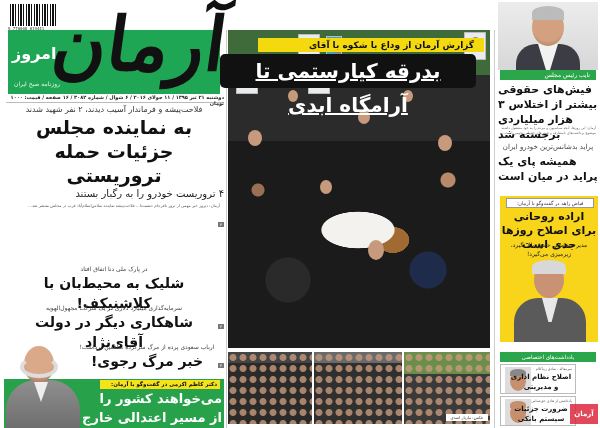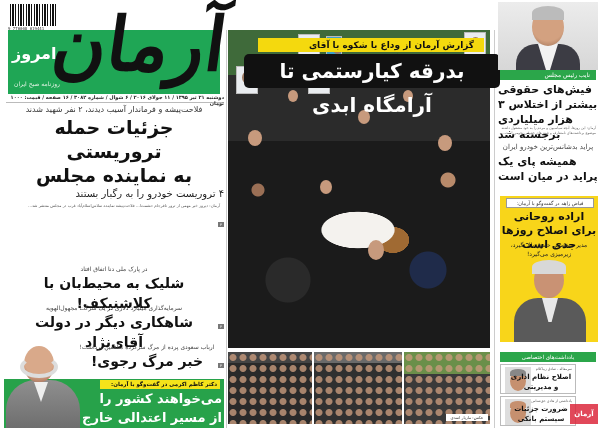--- a/index.html
+++ b/index.html
@@ -45,21 +45,21 @@
       radial-gradient(circle at 30px 160px, #9a6f55 0 6px, transparent 7px),
       radial-gradient(circle at 220px 150px, #b88a6a 0 7px, transparent 8px),
       radial-gradient(circle at 200px 240px, #1f2b4a 0 18px, transparent 19px),
       radial-gradient(circle at 60px 250px, #2a2a2a 0 22px, transparent 23px),
       linear-gradient(180deg, #3f6a3a 0 14%, #2b2b2b 14% 35%, #1b1b1b 35% 100%); }
   .photo-frame { position: absolute; width: 22px; height: 28px; background: #e9ecef; border: 1px solid #bbb; }
   .photo-frame::after { content: ""; position: absolute; left: 5px; top: 4px; width: 11px; height: 13px; border-radius: 50%; background: #9c7a63; }
   .crowd-dot { position: absolute; border-radius: 50%; background: #c79a7d; }
 
   .sub-headline-box { position: absolute; left: 258px; top: 38px; width: 226px; height: 14px; background: #f4d90e; font: bold 9px "DejaVu Sans", sans-serif; color: #111; direction: rtl; text-align: center; line-height: 14px; padding-left: 41px; }
-  .main-headline { position: absolute; left: 244px; top: 54px; width: 256px; height: 34px; background: #111; border-radius: 5px; color: #fff; font: bold 20px "DejaVu Sans", sans-serif; direction: rtl; text-align: center; line-height: 34px; letter-spacing: -0.5px; }
+  .main-headline { position: absolute; left: 220px; top: 54px; width: 256px; height: 34px; background: #111; border-radius: 5px; color: #fff; font: bold 20px "DejaVu Sans", sans-serif; direction: rtl; text-align: center; line-height: 34px; letter-spacing: -0.5px; text-decoration: underline; }
 
   .strip { position: absolute; top: 352px; height: 72px; overflow: hidden; }
   .strip-1 { left: 228px; width: 84px; background: linear-gradient(180deg,#444 0 15%,#2a2a2a 15% 100%); }
   .strip-2 { left: 314px; width: 88px; background: linear-gradient(180deg,#6a6a6a 0 15%,#303030 15% 100%); }
   .strip-3 { left: 404px; width: 86px; background: linear-gradient(180deg,#6b8f4a 0 30%,#3a3a3a 30% 100%); }
   .strip .faces { position: absolute; inset: 0; background-image: radial-gradient(circle, #c89a7c 0 3px, transparent 4px); background-size: 10px 11px; opacity: 0.8; }
   .photo-credit { position: absolute; left: 446px; top: 414px; width: 42px; height: 7px; background: #fff; font: 4px "DejaVu Sans", sans-serif; direction: rtl; text-align: center; line-height: 7px; color: #333; }
   .portrait-top { position: absolute; left: 498px; top: 2px; width: 100px; height: 68px; background: linear-gradient(180deg,#ececec,#d7d7d7); overflow: hidden; }
   .portrait-top .head { position: absolute; left: 34px; top: 6px; width: 32px; height: 38px; border-radius: 50%; background: radial-gradient(circle at 50% 45%, #d3a180 0 60%, #a87a5e 90%); }
   .portrait-top .hair { position: absolute; left: 34px; top: 4px; width: 32px; height: 14px; border-radius: 50% 50% 0 0; background: #bbb; }
@@ -104,22 +104,22 @@
   <div class="logo-sub">امروز</div>
   <div class="logo-tagline">روزنامه صبح ایران</div>
 </div>
 <div class="dateline">دوشنبه ۲۱ تیر ۱۳۹۵ / ۱۱ جولای ۲۰۱۶ / ۶ شوال / شماره ۳۰۸۲ / ۱۶ صفحه / قیمت: ۱۰۰۰ تومان</div>
 
 <div class="dividers"></div>
 <div class="dividers r"></div>
 
 <div class="left-col">
   <div class="kicker">فلاحت‌پیشه و فرماندار آسیب دیدند، ۲ نفر شهید شدند</div>
+  <div class="hl-xl">به نماینده مجلس</div>
   <div class="hl-xl">جزئیات حمله تروریستی</div>
-  <div class="hl-xl">به نماینده مجلس</div>
   <div class="hl-sub">۴ تروریست خودرو را به رگبار بستند</div>
   <div class="body-text">آرمان: دیروز خبر مهمی از ترور نافرجام حشمت‌ا... فلاحت‌پیشه نماینده سلاس‌اسلام‌آباد غرب در مجلس منتشر شد...</div>
   <span class="page-mark">۲</span>
 </div>
 
 <div class="story" style="top:264px;">
   <div class="kicker-sm">در پارک ملی دنا اتفاق افتاد</div>
   <div class="hl-md">شلیک به محیط‌بان با کلاشنیکف!</div>
   <span class="page-mark">۲</span>
 </div>

